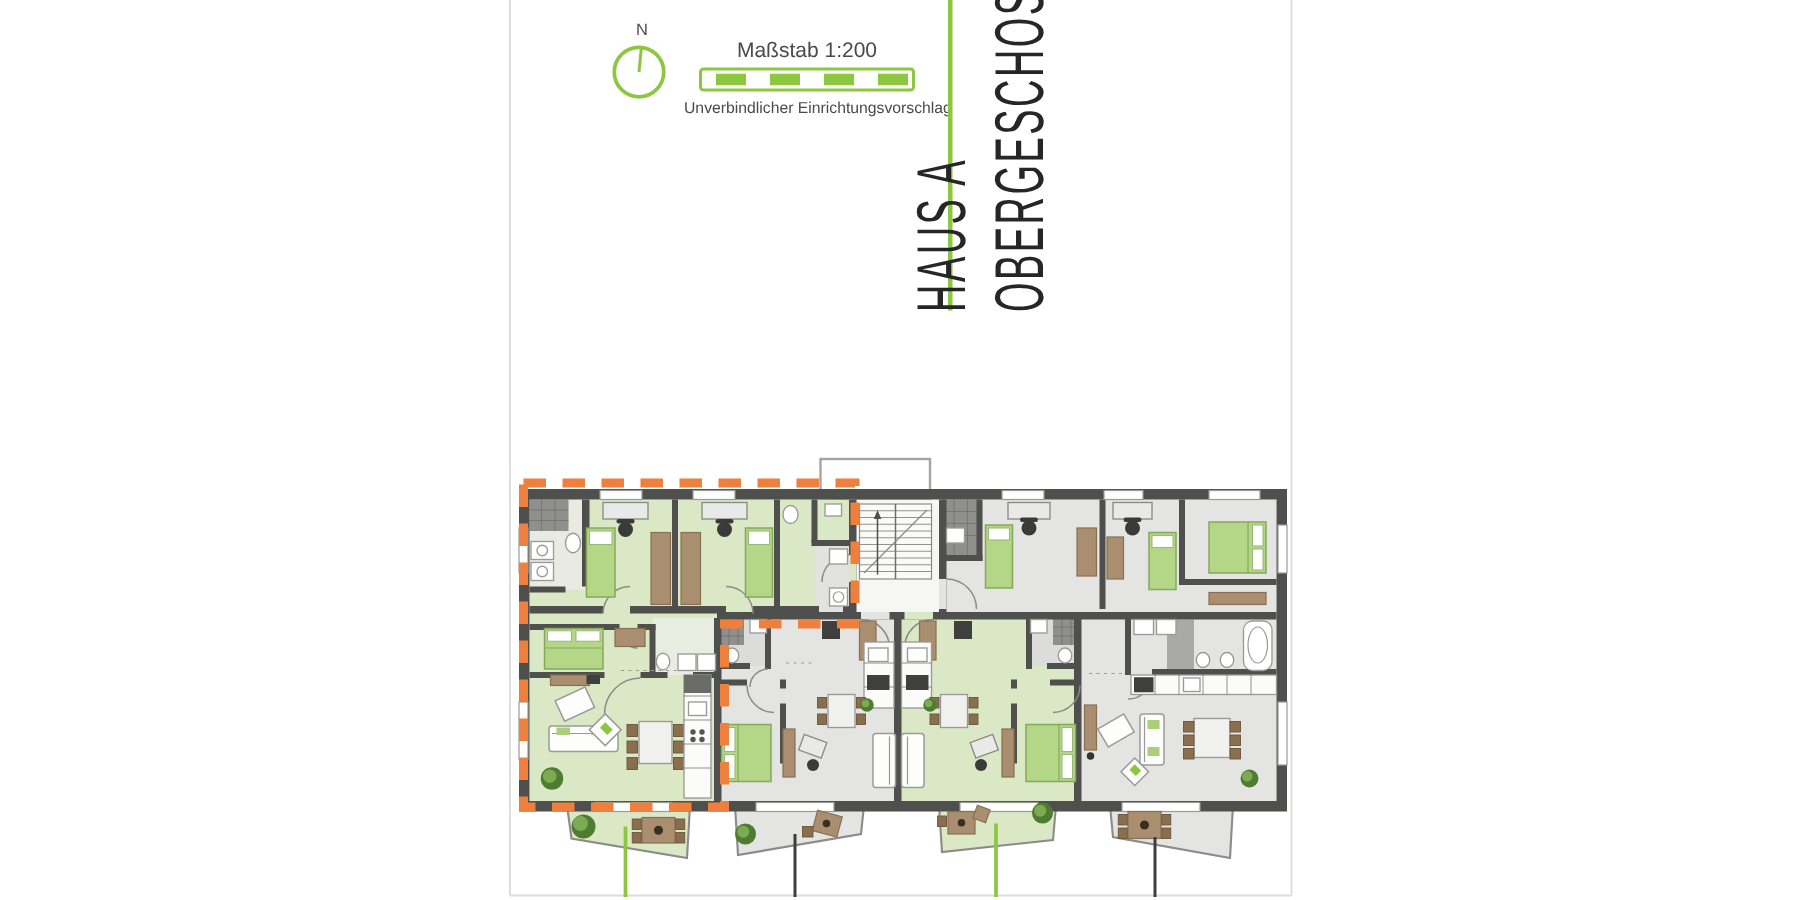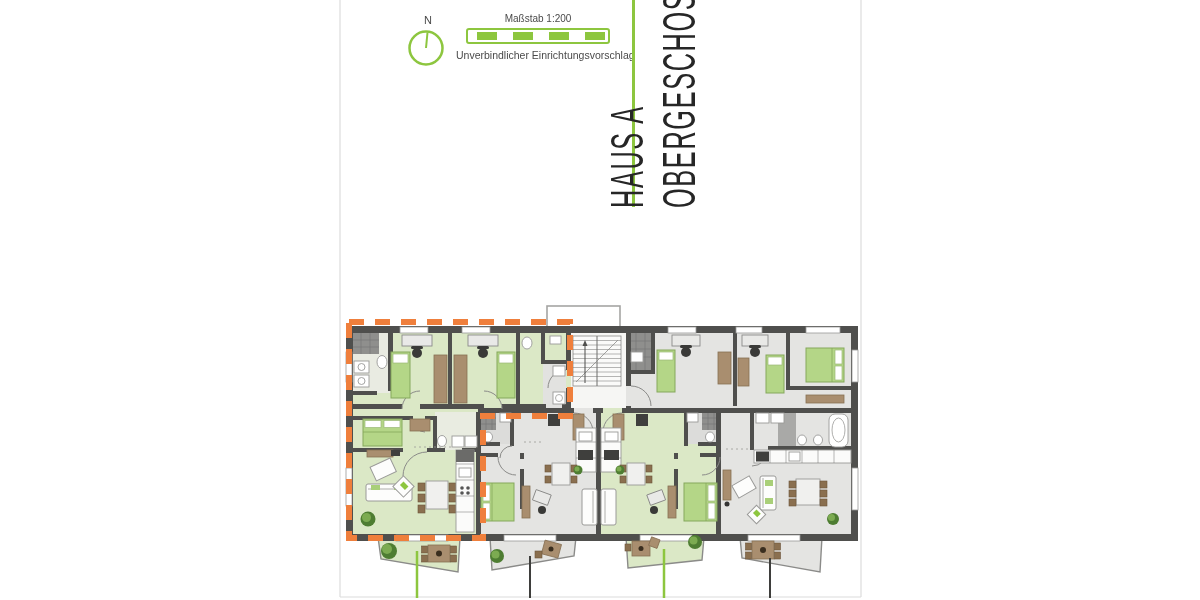--- a/index.html
+++ b/index.html
@@ -4,21 +4,21 @@
 <style>
   html,body{margin:0;padding:0;background:#ffffff;}
   .canvas{position:relative;width:1200px;height:600px;overflow:hidden;background:#fff;
           font-family:"Liberation Sans",sans-serif;color:#454545;}
   svg{display:block;}
   
   .legend{position:absolute;left:390px;top:10px;width:230px;height:70px;}
   .north{position:absolute;left:16px;top:4px;width:44px;height:62px;text-align:center;}
   .north-label{font-size:11px;color:#4a4a4a;display:block;margin-bottom:1px;}
   .scale{position:absolute;left:66px;top:0;width:164px;}
-  .scale-label{display:block;text-align:center;font-size:10px;color:#4a4a4a;margin:3px 0 4px 0;}
+  .scale-label{display:block;text-align:center;font-size:14px;color:#4a4a4a;margin:15px 0 4px 0;}
   .scalebar{height:8px;border:2px solid var(--accent-green);border-radius:3px;margin:0 10px;
             background:repeating-linear-gradient(90deg,transparent 0 9px,var(--accent-green) 9px 29px,transparent 29px 36px);
             background-clip:content-box;padding:2px 0;}
   .disclaimer{display:block;text-align:center;font-size:10.5px;color:#4a4a4a;margin-top:5px;white-space:nowrap;}
   
   .title-rule{position:absolute;left:632px;top:0;width:3px;height:207px;background:var(--accent-green);}
   .title-block{position:absolute;left:648px;top:0;width:110px;height:210px;}
   .vtext{position:absolute;bottom:2px;white-space:nowrap;transform-origin:0 100%;
          transform:rotate(-90deg) scaleX(0.55);font-size:46px;line-height:46px;
          letter-spacing:3px;color:#262626;font-weight:400;}

